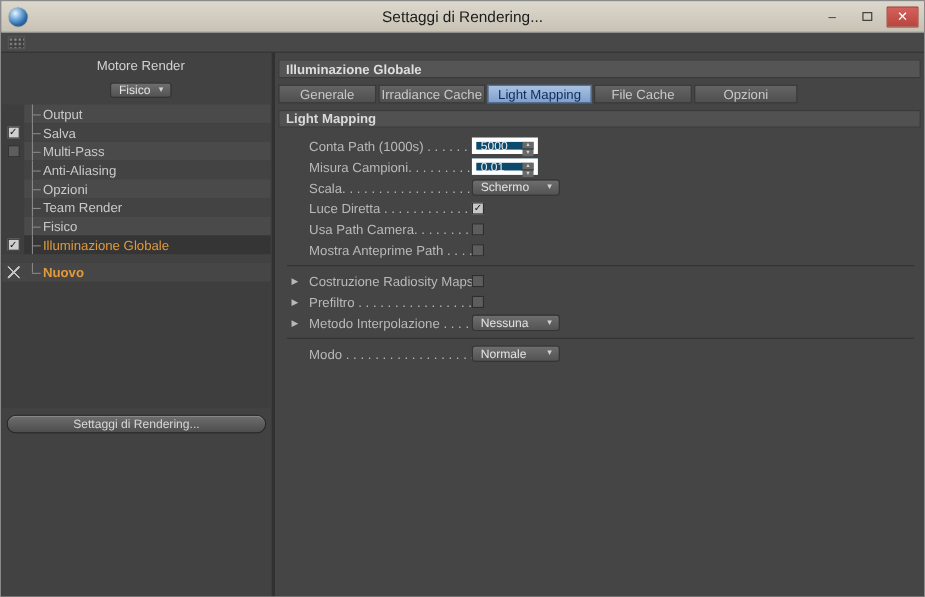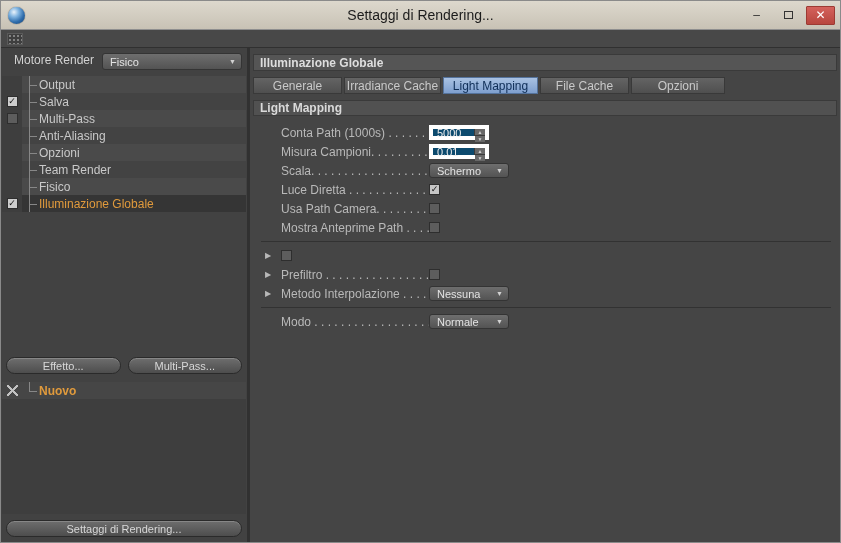--- a/index.html
+++ b/index.html
@@ -19,21 +19,21 @@
   
   .toolbar { flex:0 0 18px; background:#484848; border-bottom:1px solid #303030; display:flex; align-items:center; }
   .grip { width:16px; height:12px; margin-left:6px; background-color:#3f3f3f; border:1px solid #5a5a5a;
     background-image:radial-gradient(circle, #828282 1px, transparent 1.3px); background-size:4px 4px; }
 
   
   .content { flex:1; display:flex; background:#3a3a3a; min-height:0; }
 
   
   .left-panel { flex:0 0 249px; width:249px; display:flex; flex-direction:column; background:#424242; border-right:3px solid #313131; }
-  .engine-row { display:flex; padding:5px 5px 5px 13px; gap:8px; }
+  .engine-row { display:flex; align-items:center; padding:5px 5px 5px 13px; gap:8px;flex-direction:column; }
   .engine-label { font-size:12px; color:#d2d2d2; white-space:nowrap; }
   .dropdown { display:inline-flex; align-items:center; background:linear-gradient(#6e6e6e,#535353); border:1px solid #343434; border-radius:3px; height:17px; padding:0 5px 0 7px; color:#e3e3e3; font-size:11px; }
   .dd-arrow { margin-left:auto; font-size:7px; color:#d2d2d2; font-style:normal; padding-left:6px; }
   .engine-dd { flex:1; max-width:152px; }
 
   .tree { margin:1px 1px 0 1px; background:#3e3e3e; }
   .tree-row { height:17px; display:flex; align-items:stretch; }
   .cbcol { width:20px; display:flex; align-items:center; justify-content:center; }
   .cb { width:11px; height:11px; border:1px solid #2e2e2e; background:#5d5d5d; display:flex; align-items:center; justify-content:center; font-size:9px; line-height:9px; color:#141414; }
   .cb.checked { background:#cecece; }
@@ -200,24 +200,20 @@
               <span class="cb checked">
                 <span>✓</span>
               </span>
             </span>
           <span class="stripe">
               <span class="lbl">Illuminazione Globale</span>
             </span>
         </div>
       </div>
 
-      <div class="btn-row">
-        <span class="pill-btn">Effetto...</span>
-        <span class="pill-btn">Multi-Pass...</span>
-      </div>
 
       <div class="materials">
         <div class="mat-row">
           <span class="mat-iconcol">
               <span class="preset-icon"></span>
             </span>
           <span class="mat-stripe">
               <span class="mat-label">Nuovo</span>
             </span>
         </div>
@@ -296,20 +292,21 @@
           <span class="flabel">Mostra Anteprime Path . . . . . .</span>
           <span class="fcb unchecked">
               <span></span>
             </span>
         </div>
 
         <div class="sep"></div>
 
         <div class="frow">
           <span class="arrow-col"><i>▶</i></span>
+          <span class="flabel">Costruzione Radiosity Maps</span>
           <span class="fcb unchecked">
               <span></span>
             </span>
         </div>
 
         <div class="frow">
           <span class="arrow-col"><i>▶</i></span>
           <span class="flabel">Prefiltro . . . . . . . . . . . . . . . . . .</span>
           <span class="fcb unchecked">
               <span></span>

